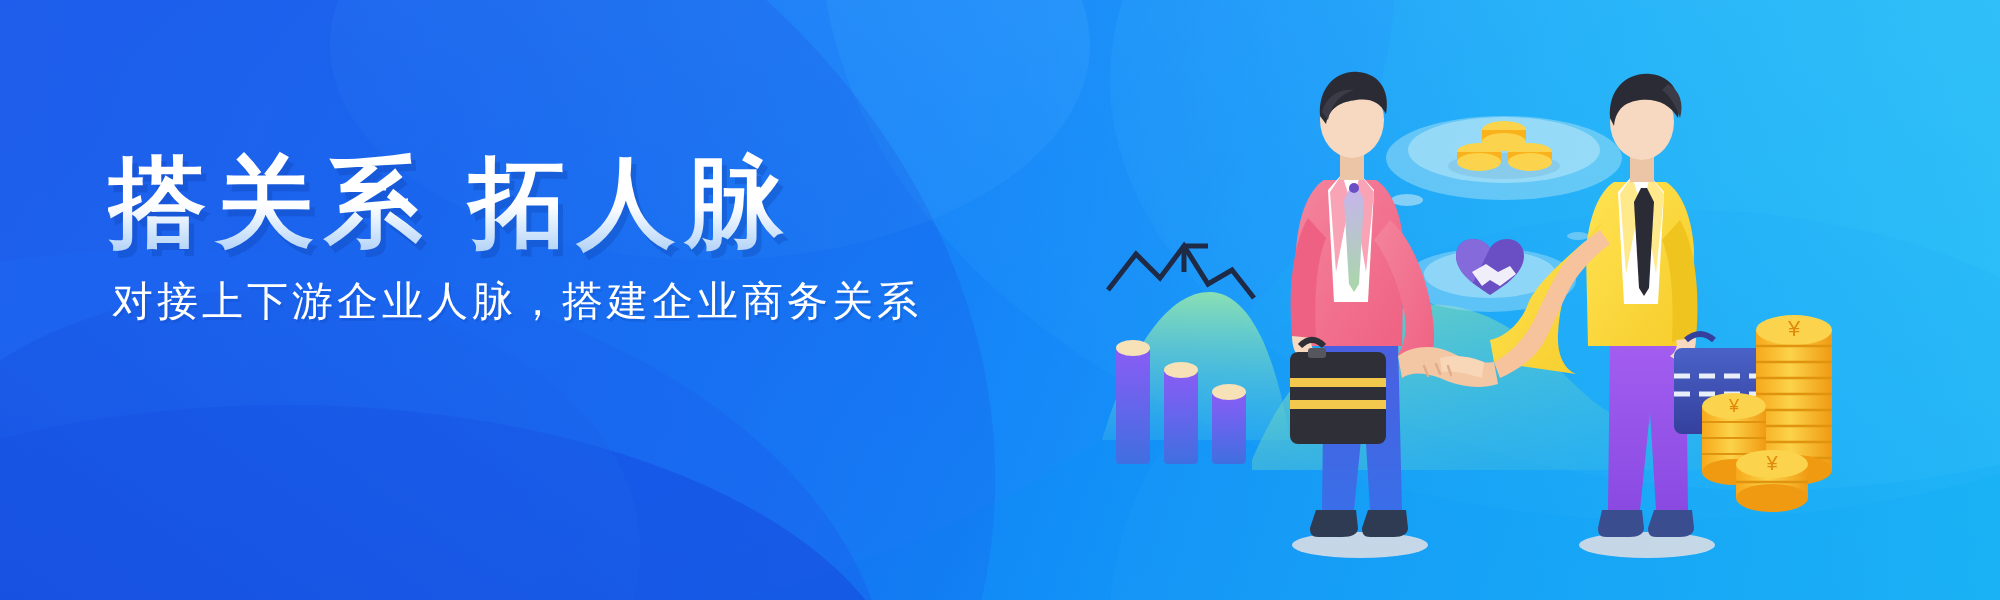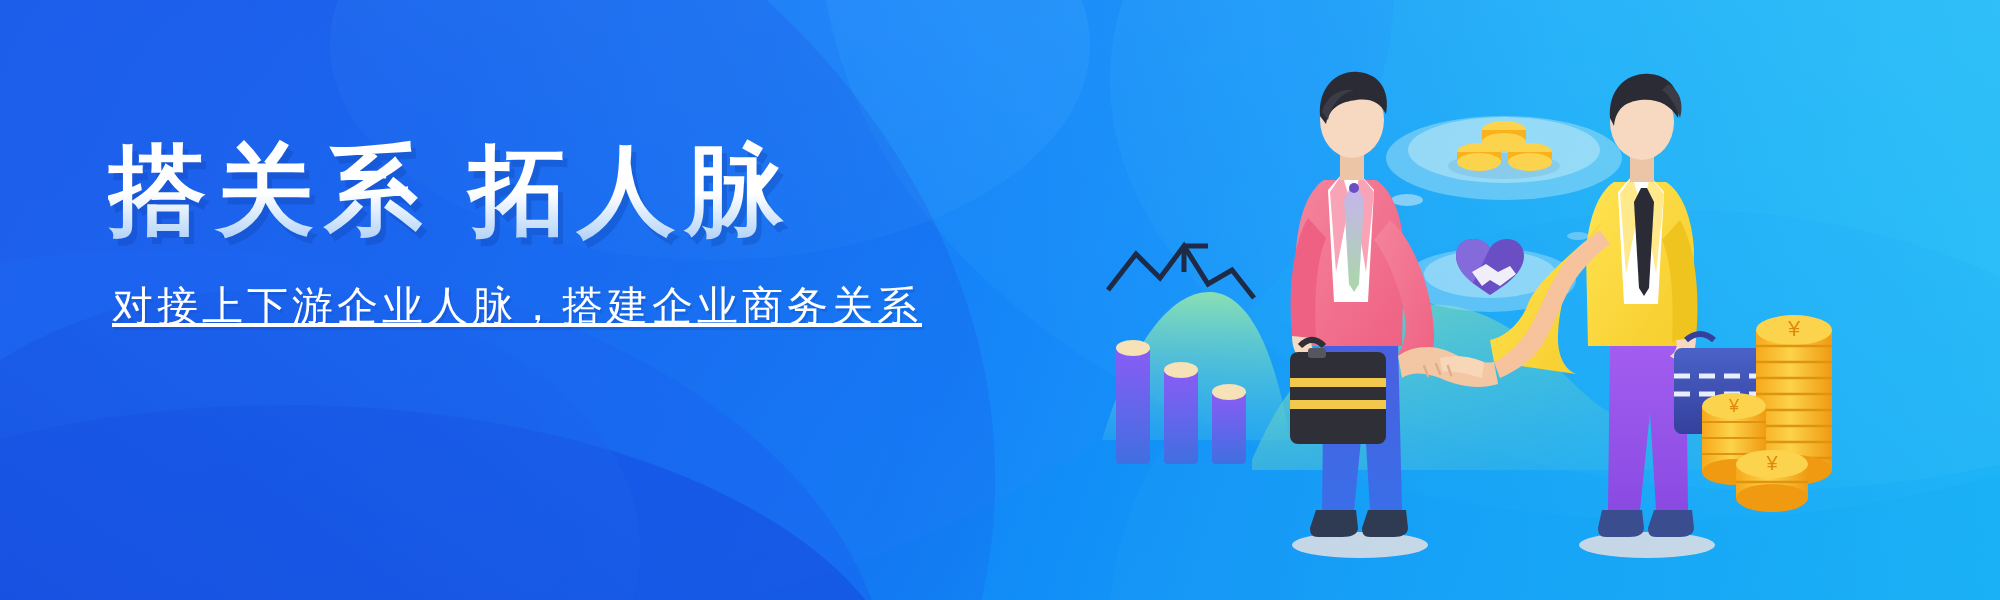--- a/index.html
+++ b/index.html
@@ -82,47 +82,46 @@
     left: 330px; top: -170px;
     width: 760px; height: 430px;
     border-radius: 50%;
     background: linear-gradient(200deg, rgba(90,185,255,.22), rgba(60,160,255,0));
   }
 
   
   .copy {
     position: absolute;
     left: 108px;
-    top: 136px;
+    top: 148px;
     z-index: 6;
   }
   .headline {
     font-size: 98px;
     font-weight: bold;
     line-height: 1.12;
     letter-spacing: 10px;
     margin: 0;
     background: linear-gradient(180deg, #ffffff 52%, #cfe4fb 78%, #a9ccf6 100%);
     -webkit-background-clip: text;
     background-clip: text;
     color: transparent;
     -webkit-text-fill-color: transparent;
     filter: drop-shadow(5px 7px 0 rgba(12, 62, 170, .30));
     white-space: pre;
   }
   .subhead {
-    margin: 36px 0 0 4px;
+    margin: 19px 0 0 4px;
     font-size: 41px;
     font-weight: normal;
     letter-spacing: 4px;
     color: #ffffff;
     line-height: 1.2;
     white-space: pre;
     text-shadow: 2px 3px 0 rgba(14, 64, 175, .22);
-    text-decoration: underline;
   }
 
   
   .art {
     position: absolute;
     right: 18px;
     top: 40px;
     width: 880px;
     height: 560px;
     z-index: 5;

